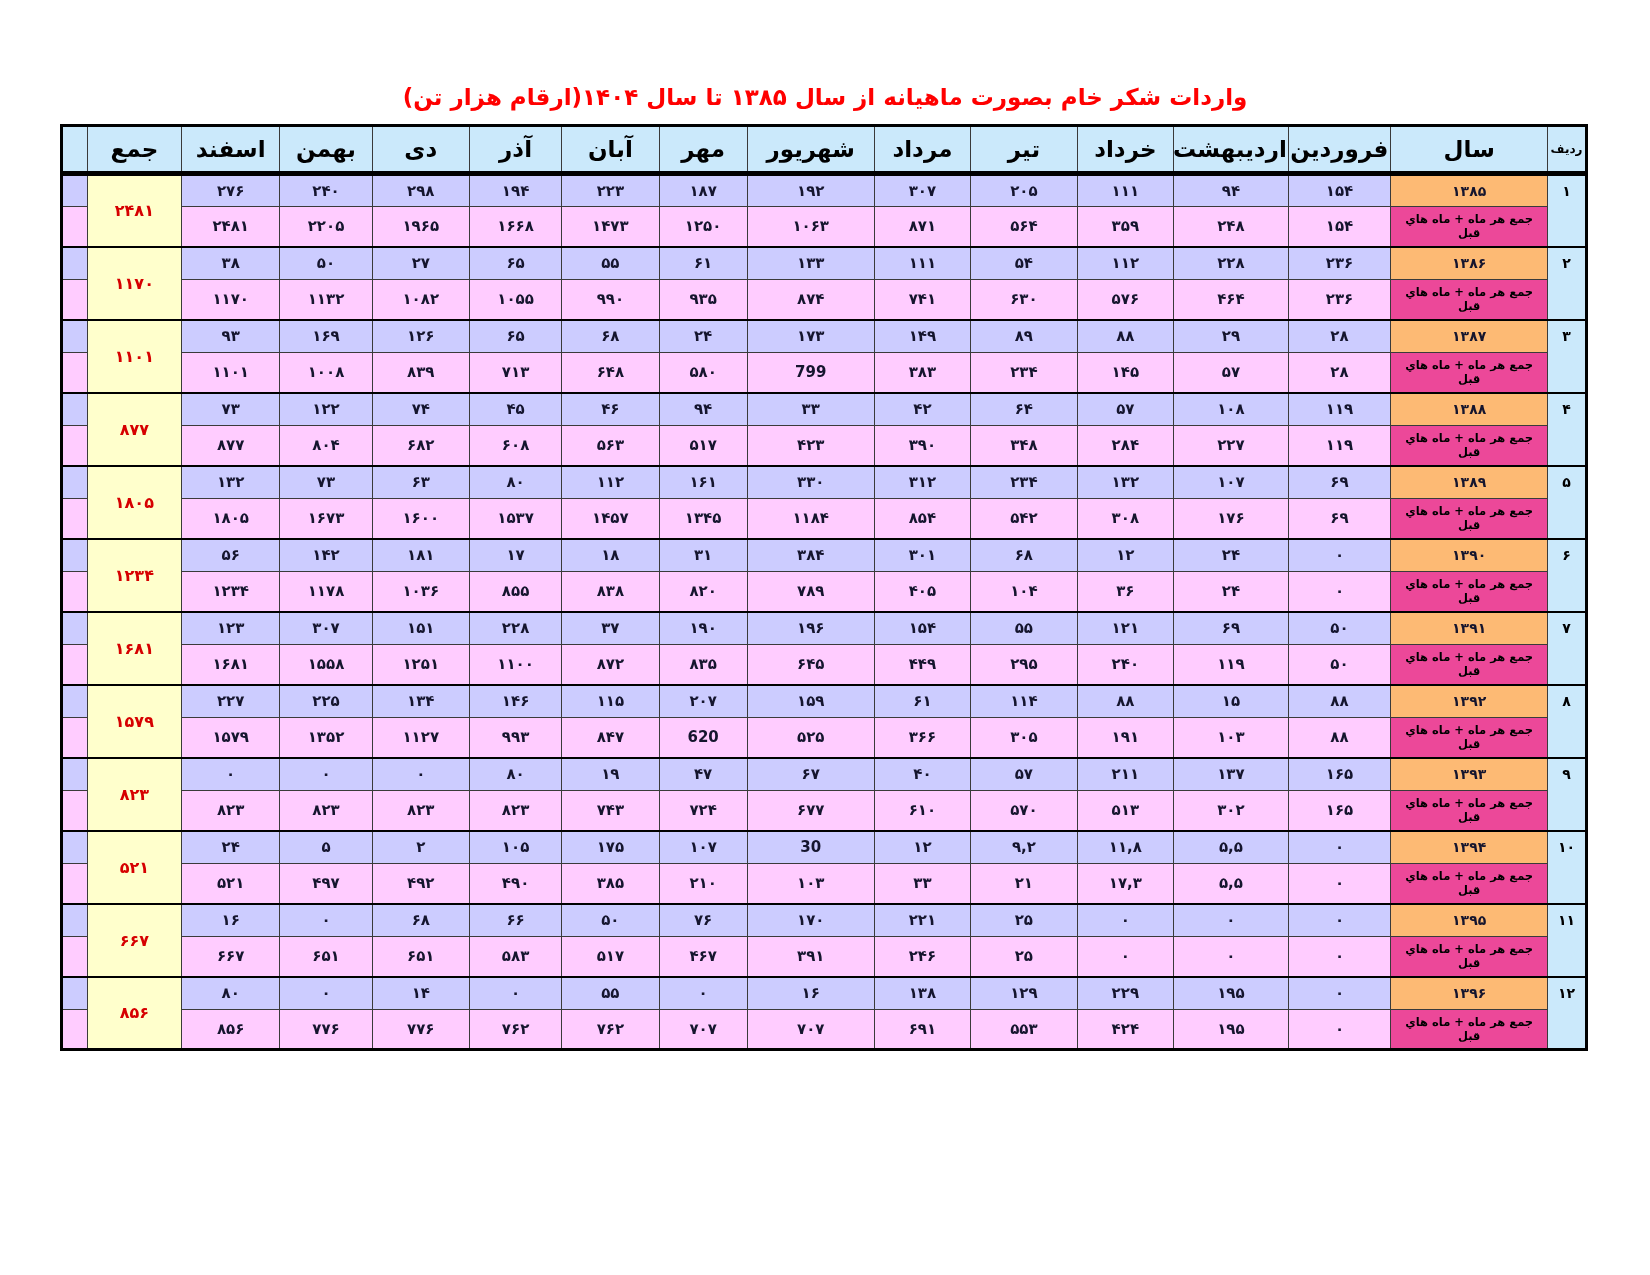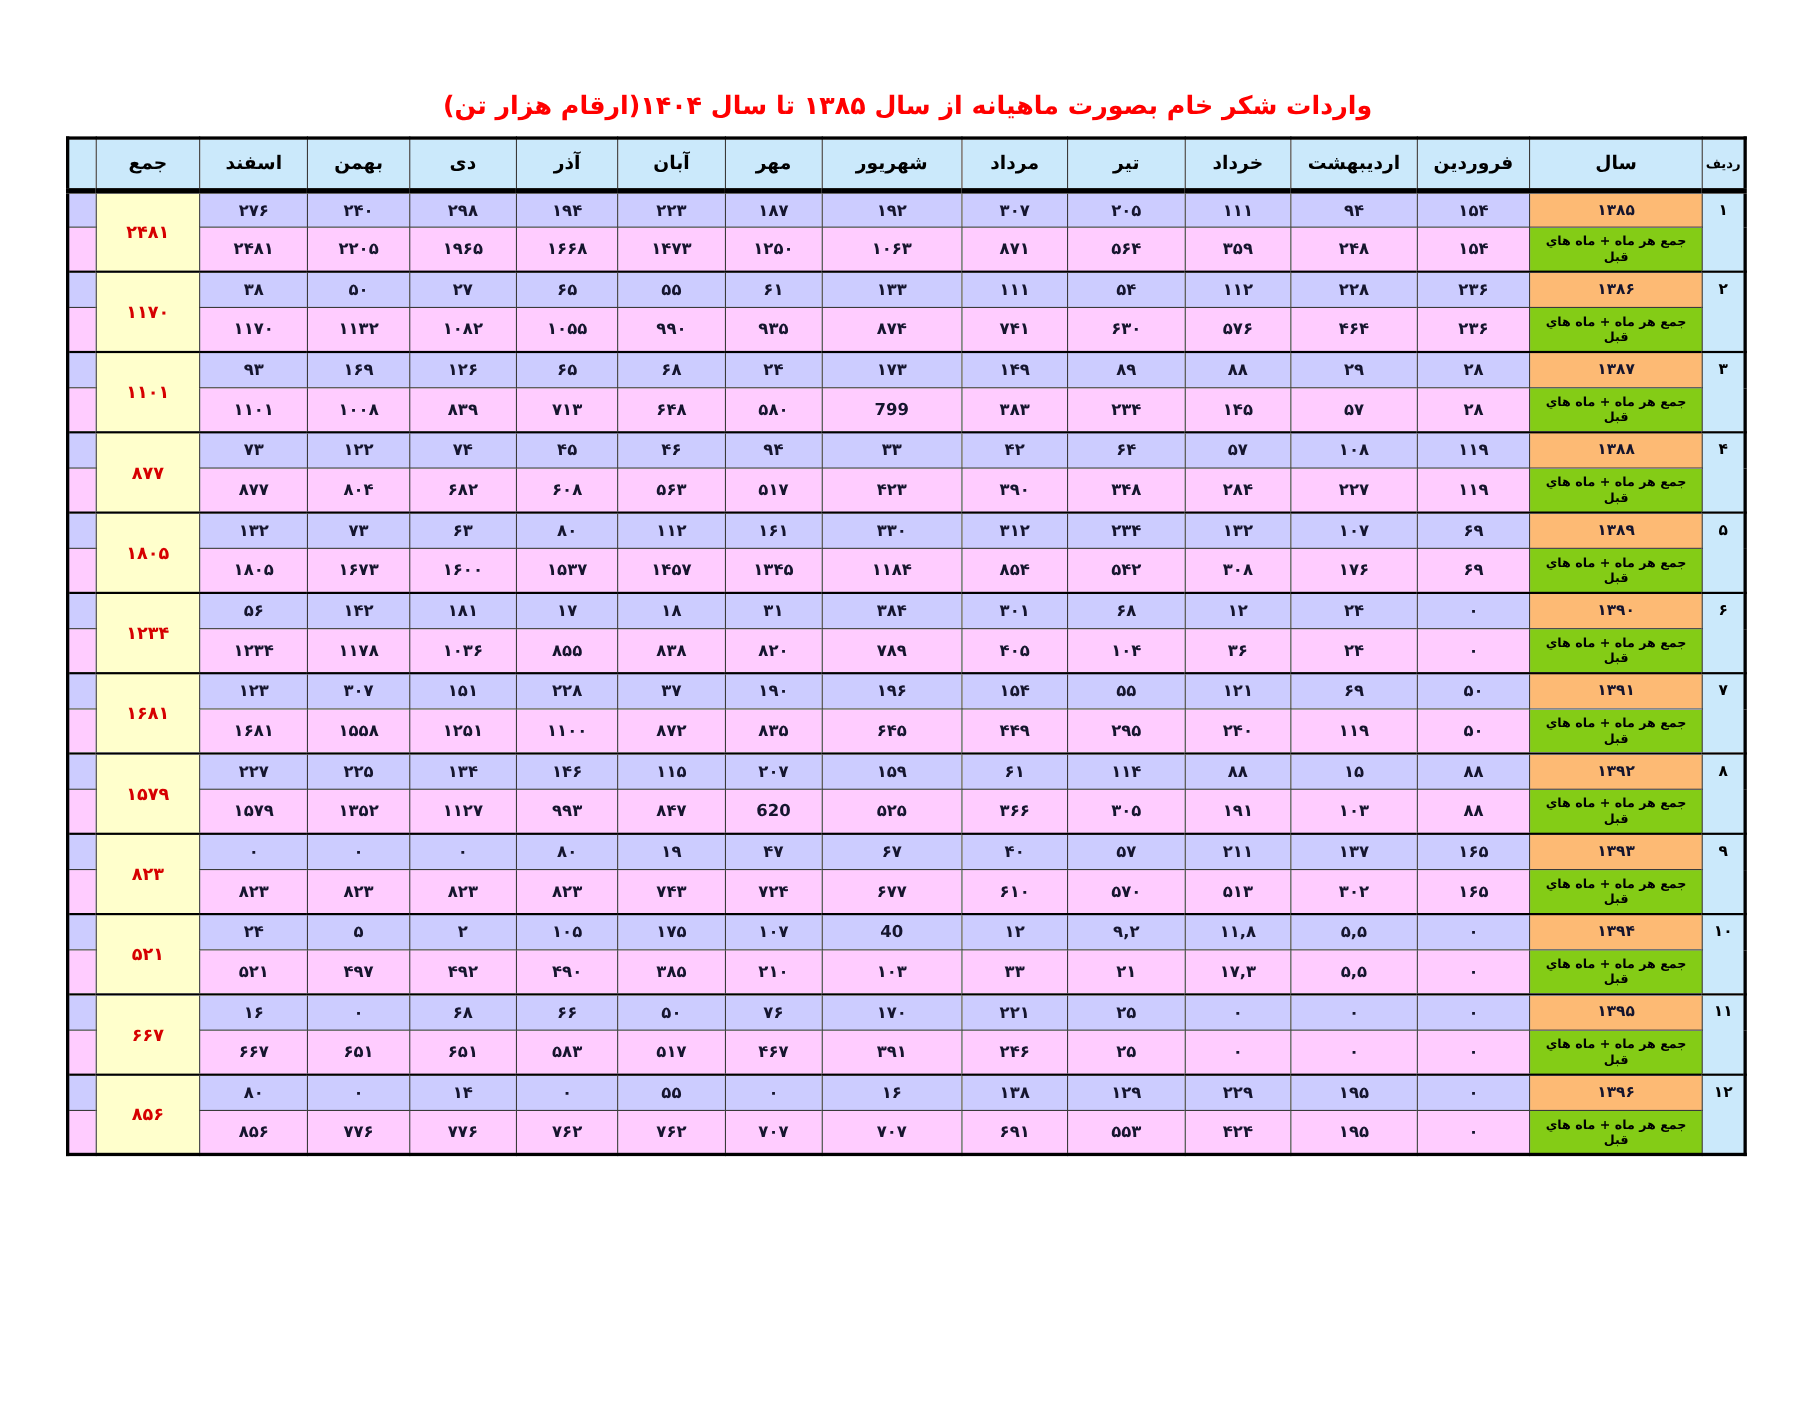--- a/index.html
+++ b/index.html
@@ -31,33 +31,33 @@
     text-align:center;
     vertical-align:middle;
     padding:0 2px;
     overflow:hidden;
     white-space:nowrap;
   }
   thead th{
     background:#cbe9fb;
     color:#000;
     font-weight:bold;
-    font-size:17px;
+    font-size:23px;
     height:44px;
     border-bottom:5px solid #000;
   }
   thead th.ridif-h{font-size:12px;}
   tr.mrow{height:33px;}
   tr.crow{height:40px;}
   
   tr.mrow td{border-top:2px solid #000;}
   td.m{background:#ccccff;font-weight:bold;font-size:15px;color:#15152e;}
   td.c{background:#ffccff;font-weight:bold;font-size:15px;color:#15152e;}
   td.yearcell{background:#fdba74;font-weight:bold;font-size:14px;color:#15152e;letter-spacing:1px;}
-  td.labelcell{background:#84cc16;font-weight:bold;font-size:11.5px;color:#000;white-space:normal;line-height:1.25;}
+  td.labelcell{background:#ec4899;font-weight:bold;font-size:11.5px;color:#000;white-space:normal;line-height:1.25;}
   td.ridif{background:#cbe9fb;font-weight:bold;font-size:14px;color:#000;vertical-align:top;padding-top:7px;}
   td.total{background:#ffffcc;color:#d60000;font-weight:bold;font-size:16px;letter-spacing:0.5px;}
   td.edge-m{background:#ccccff;}
   td.edge-c{background:#ffccff;}
   th.edge-h{background:#cbe9fb;}
 </style>
 </head>
 <body>
 
 <div class="title">واردات شكر خام بصورت ماهيانه از سال ۱۳۸۵ تا  سال ۱۴۰۴(ارقام هزار تن)</div>
@@ -410,21 +410,21 @@
           <td class="edge-c"></td>
         </tr>
         <tr class="mrow">
           <td class="ridif" rowspan="2">۱۰</td>
           <td class="yearcell">۱۳۹۴</td>
           <td class="m">۰</td>
           <td class="m">۵,۵</td>
           <td class="m">۱۱,۸</td>
           <td class="m">۹,۲</td>
           <td class="m">۱۲</td>
-          <td class="m">40</td>
+          <td class="m">30</td>
           <td class="m">۱۰۷</td>
           <td class="m">۱۷۵</td>
           <td class="m">۱۰۵</td>
           <td class="m">۲</td>
           <td class="m">۵</td>
           <td class="m">۲۴</td>
           <td class="total" rowspan="2">۵۲۱</td>
           <td class="edge-m"></td>
         </tr>
         <tr class="crow">

